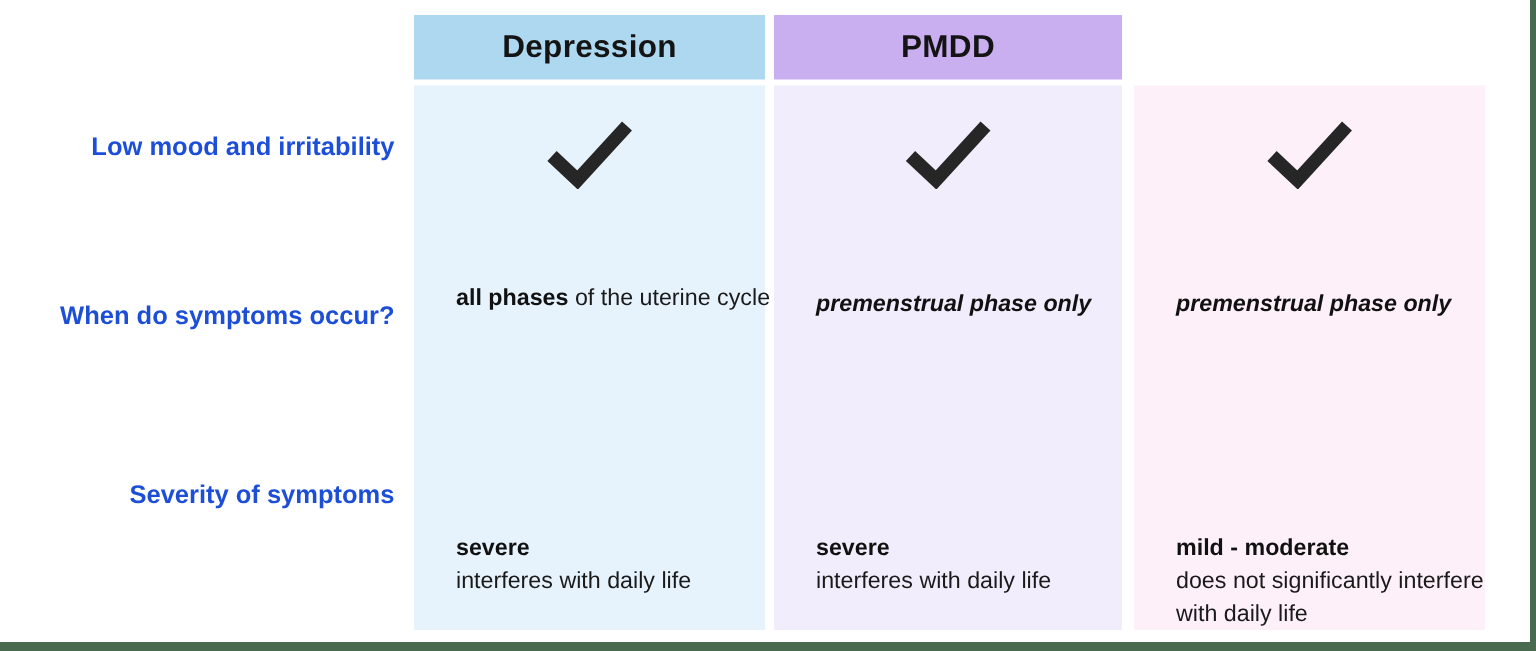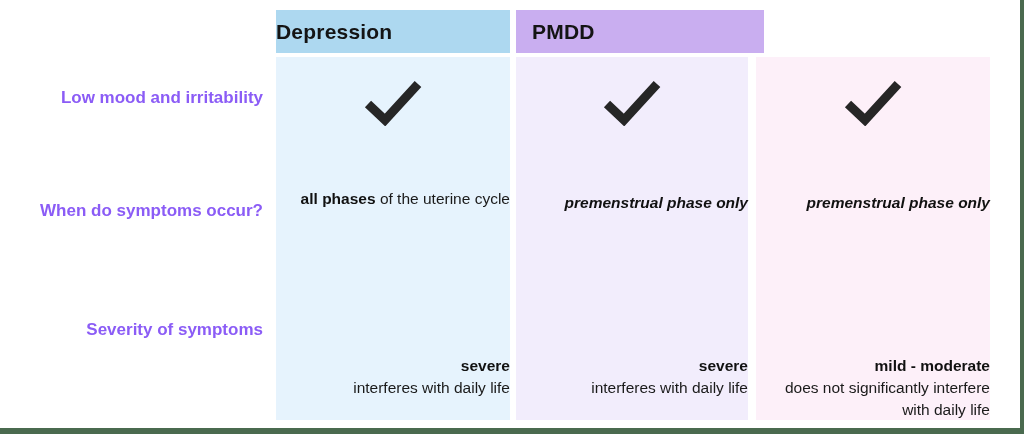--- a/index.html
+++ b/index.html
@@ -15,74 +15,76 @@
     overflow: hidden;
   }
 
   
   .col-header {
     position: absolute;
     top: 10px;
     height: 43px;
     display: flex;
     align-items: center;
+    justify-content: center;
     font-size: 21px;
     font-weight: bold;
     color: #141414;
     letter-spacing: 0.2px;
   }
   .col-body {
     position: absolute;
     top: 57px;
     height: 363px;
   }
   .dep-x  { left: 276px; width: 234px; }
   .pmdd-x { left: 516px; width: 232px; }
   .pms-x  { left: 756px; width: 234px; }
 
   .dep-header  { background: #ADD8F0; }
   .dep-body    { background: #E6F3FD; }
-  .pmdd-header { background: #C9AEF0; padding-left: 16px; }
+  .pmdd-header { background: #C9AEF0; }
   .pmdd-body   { background: #F2EDFC; }
   .pms-header  { background: #F3AEDE; }
   .pms-body    { background: #FDF0F9; }
 
   
   .row-label {
     position: absolute;
     left: 0;
     width: 263px;
     text-align: right;
     font-size: 17px;
     font-weight: bold;
-    color: #8b5cf6;
+    color: #1d4ed8;
     line-height: 24px;
   }
   .rl1 { top: 86px; }
   .rl2 { top: 199px; }
   .rl3 { top: 318px; }
 
   
   .check {
     position: absolute;
     top: 78px;
     height: 48px;
     display: flex;
     align-items: center;
     justify-content: center;
   }
   .check svg { display: block; }
 
   
   .cell {
     position: absolute;
-    text-align: right;
+    text-align: left;
     font-size: 15.5px;
     line-height: 22px;
     color: #1a1a1a;
+    padding-left: 28px;
   }
   .cell .inner {
     display: inline-block;
     max-width: 210px;
   }
   .cell .b { font-weight: bold; color: #111111; }
   .cell .b.block { display: block; margin-top: 45px; }
   .r2-dep  { top: 188px; }
   .r2-one  { top: 192px; font-style: italic; }
   .r3      { top: 310px; }

